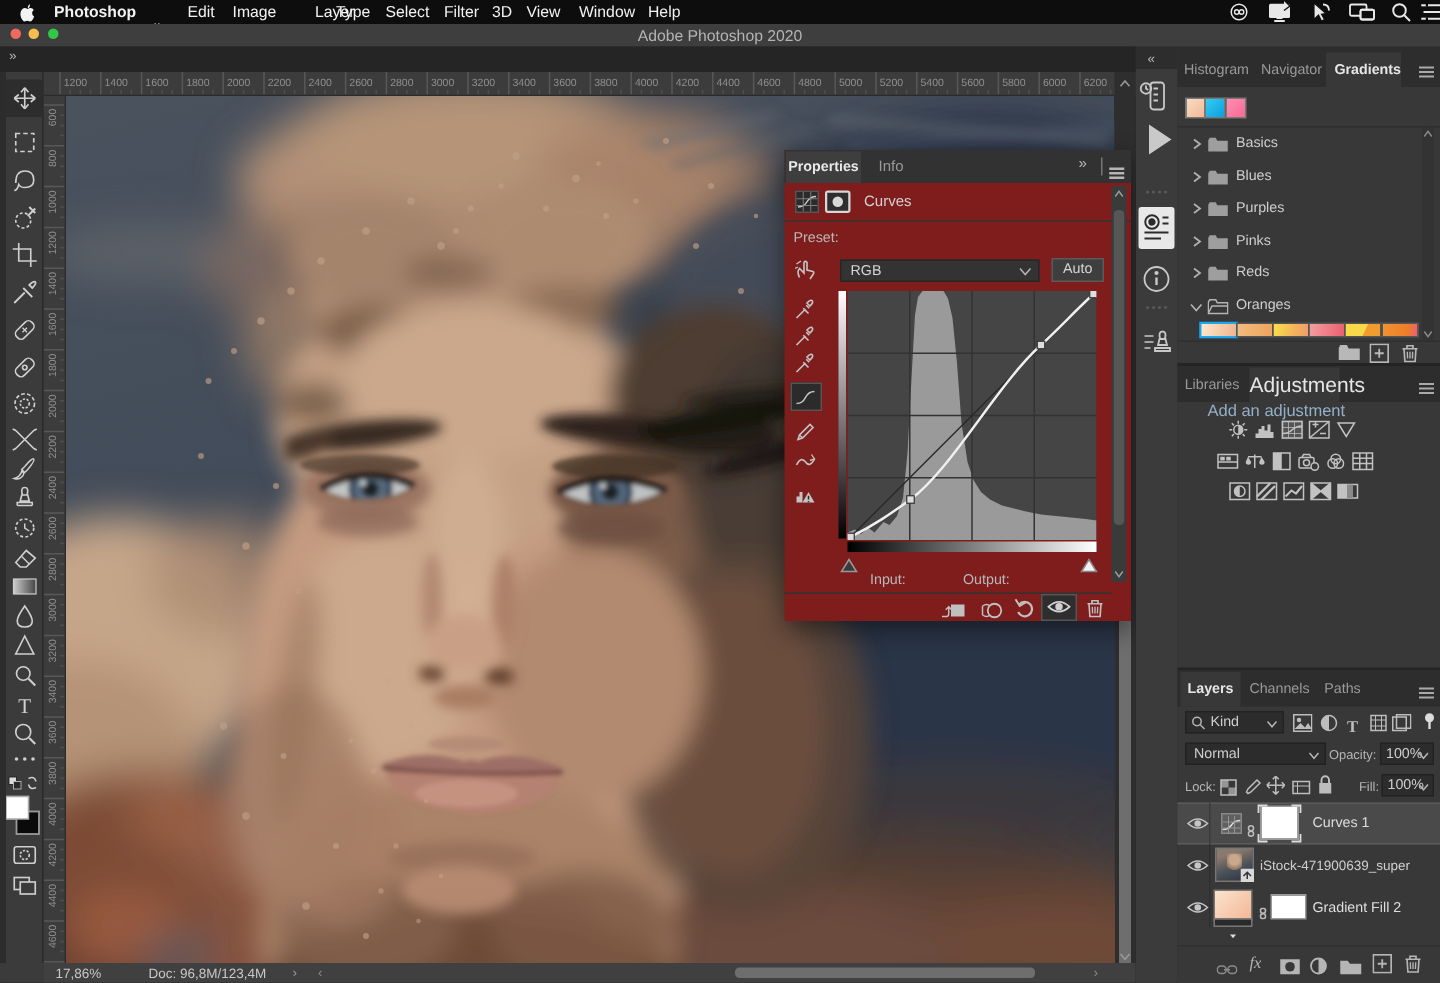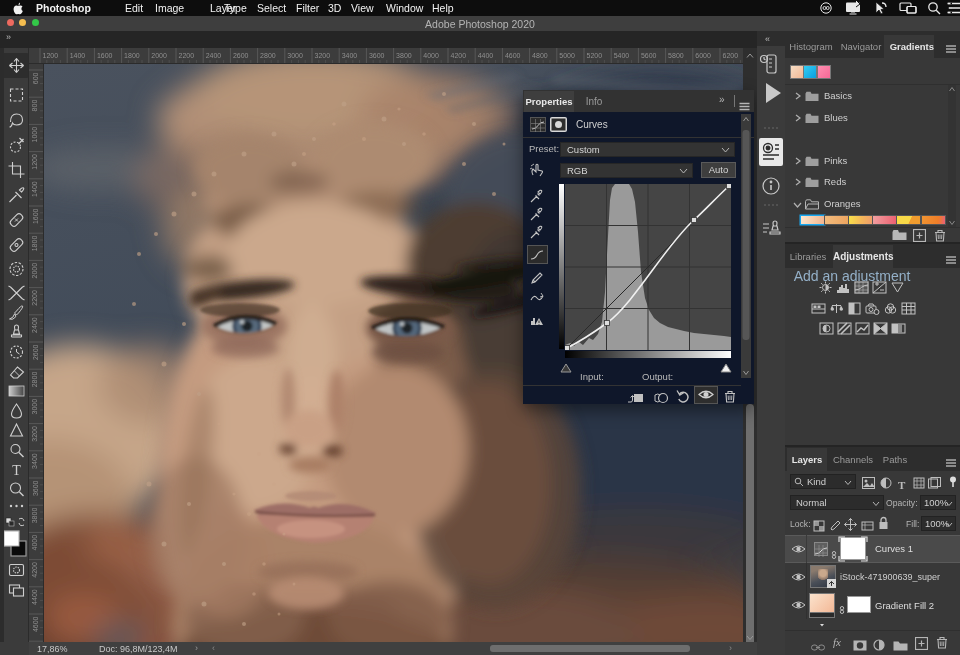--- a/index.html
+++ b/index.html
@@ -652,46 +652,40 @@
 
 <div class="abs" id="statuscorner"></div>
 <div class="abs" id="statusbar">
   <span style="position:absolute;left:8px;top:2px;">17,86%</span>
   <span style="position:absolute;left:70px;top:2px;">Doc: 96,8M/123,4M</span>
   <span style="position:absolute;left:166px;top:1px;color:#9a9a9a;">›</span>
   <span style="position:absolute;left:183px;top:1px;color:#8a8a8a;">‹</span>
   <div style="position:absolute;left:461px;top:3px;width:200px;height:7px;background:#6e6e6e;border-radius:3px;"></div>
   <span style="position:absolute;left:700px;top:1px;color:#8a8a8a;">›</span>
 </div>
-<div class="abs" id="propspanel" style="left:523px;top:90px;width:231px;height:314px;background:#0f172a;box-shadow:0 6px 16px rgba(0,0,0,0.45);">
+<div class="abs" id="propspanel" style="left:523px;top:100px;width:231px;height:314px;background:#7f1d1d;box-shadow:0 6px 16px rgba(0,0,0,0.45);">
     <div style="position:absolute;left:0;top:0;width:231px;height:22px;background:#323232;"></div>
     <div style="position:absolute;left:1px;top:1px;width:50px;height:21px;background:#3e3e3e;color:#e8e8e8;font-size:9.5px;font-weight:bold;line-height:21px;text-align:center;">Properties</div>
     <div style="position:absolute;left:56px;top:1px;width:30px;height:21px;color:#9a9a9a;font-size:10px;line-height:21px;text-align:center;">Info</div>
     <div style="position:absolute;left:196px;top:4px;width:16px;height:14px;color:#b5b5b5;font-size:10px;">»</div>
     <div style="position:absolute;left:211px;top:5px;width:1px;height:12px;background:#777;"></div>
     <div style="position:absolute;left:216px;top:7px;width:11px;height:9px;"><svg width="11" height="9">
         <path d="M0.5 1.5h10M0.5 4.5h10M0.5 7.5h10" stroke="#b5b5b5" stroke-width="1.6"></path>
       </svg></div>
     <div style="position:absolute;left:7px;top:27px;width:16px;height:15px;background:#2b2b2b;border:1px solid #555;box-sizing:border-box;"><svg width="14" height="13">
         <path d="M1 10 Q5 10 7 6.5 Q9 3 13 3" stroke="#ccc" fill="none"></path>
         <path d="M4.5 0v13M9.5 0v13M0 4.5h14M0 9h14" stroke="#888" stroke-width="0.6"></path>
       </svg></div>
     <div style="position:absolute;left:27px;top:27px;width:17px;height:15px;background:#d8d8d8;border-radius:2px;"><svg width="17" height="15">
         <rect x="1.5" y="1.5" width="14" height="12" fill="#2e2e2e"></rect>
         <circle cx="8.5" cy="7.5" r="3.5" fill="#d8d8d8"></circle>
       </svg></div>
     <div style="position:absolute;left:53px;top:29px;width:60px;height:12px;color:#d0d0d0;font-size:10px;">Curves</div>
     <div style="position:absolute;left:0;top:47px;width:231px;height:1px;background:#333;"></div>
     <div style="position:absolute;left:6px;top:53px;width:40px;height:12px;color:#b8b8b8;font-size:9.5px;">Preset:</div>
-    <div style="position:absolute;left:37px;top:51.5px;width:175px;height:15px;background:#333;border:1px solid #262626;box-sizing:border-box;">
-      <span style="position:absolute;left:6px;top:1px;color:#d5d5d5;font-size:9.5px;">Custom</span>
-      <svg width="9" height="7" style="position:absolute;right:4px;top:4px">
-        <path d="M1 1 L4.5 5 L8 1" stroke="#b5b5b5" fill="none"></path>
-      </svg>
-    </div>
     <svg width="14" height="14" style="position:absolute;left:7px;top:73px" fill="none" stroke="#c3c3c3" stroke-width="1.1">
       <path d="M3 12 Q1 8 3 6 L6 9 L6 2 Q7 0.5 8 2 L8 7 L12 8 Q13 8.5 12 10 L10 13"></path>
       <path d="M1 3 L4 1 M0 6 L2 5" stroke-width="0.9"></path>
     </svg>
     <svg width="14" height="14" style="position:absolute;left:7px;top:99px" fill="none" stroke="#c3c3c3" stroke-width="1.1">
       <path d="M2 12 L7 7 M2 12 L1 13 M7.5 4.5 L9.5 6.5 M5.5 6.5 L9 10 M8 3 Q10.5 0.5 11.5 1.5 Q12.5 2.5 10 5 Z"></path>
     </svg>
     <svg width="14" height="14" style="position:absolute;left:7px;top:117px" fill="none" stroke="#c3c3c3" stroke-width="1.1">
       <path d="M2 12 L7 7 M2 12 L1 13 M7.5 4.5 L9.5 6.5 M5.5 6.5 L9 10 M8 3 Q10.5 0.5 11.5 1.5 Q12.5 2.5 10 5 Z"></path>
     </svg>
@@ -843,20 +837,29 @@
     </div>
     <div style="position:absolute;left:0;top:75.5px;width:175px;height:21.5px;">
       <svg width="8" height="8" style="position:absolute;left:9px;top:7px">
         <path d="M2 1 L6 4 L2 7" stroke="#b0b0b0" fill="none" stroke-width="1.2"></path>
       </svg>
       <svg width="14" height="11" style="position:absolute;left:20px;top:6px">
         <path d="M0.5 2.5 L0.5 10 L13.5 10 L13.5 2.8 L6.5 2.8 L5.5 0.8 L1.5 0.8 Z" fill="#9e9e9e"></path>
       </svg>
       <span style="position:absolute;left:39px;top:5px;color:#cfcfcf;font-size:9.5px;">Blues</span>
     </div>
+    <div style="position:absolute;left:0;top:97.0px;width:175px;height:21.5px;">
+      <svg width="8" height="8" style="position:absolute;left:9px;top:7px">
+        <path d="M2 1 L6 4 L2 7" stroke="#b0b0b0" fill="none" stroke-width="1.2"></path>
+      </svg>
+      <svg width="14" height="11" style="position:absolute;left:20px;top:6px">
+        <path d="M0.5 2.5 L0.5 10 L13.5 10 L13.5 2.8 L6.5 2.8 L5.5 0.8 L1.5 0.8 Z" fill="#9e9e9e"></path>
+      </svg>
+      <span style="position:absolute;left:39px;top:5px;color:#cfcfcf;font-size:9.5px;">Purples</span>
+    </div>
     <div style="position:absolute;left:0;top:118.5px;width:175px;height:21.5px;">
       <svg width="8" height="8" style="position:absolute;left:9px;top:7px">
         <path d="M2 1 L6 4 L2 7" stroke="#b0b0b0" fill="none" stroke-width="1.2"></path>
       </svg>
       <svg width="14" height="11" style="position:absolute;left:20px;top:6px">
         <path d="M0.5 2.5 L0.5 10 L13.5 10 L13.5 2.8 L6.5 2.8 L5.5 0.8 L1.5 0.8 Z" fill="#9e9e9e"></path>
       </svg>
       <span style="position:absolute;left:39px;top:5px;color:#cfcfcf;font-size:9.5px;text-align:right;">Pinks</span>
     </div>
     <div style="position:absolute;left:0;top:140.0px;width:175px;height:21.5px;">
@@ -897,25 +900,25 @@
       <path d="M2 3.5 L2.6 12 L9.4 12 L10 3.5" fill="none" stroke="#b8b8b8" stroke-width="1.1"></path>
       <path d="M4.2 5.5 L4.4 10 M6 5.5 L6 10 M7.8 5.5 L7.6 10" stroke="#b8b8b8" stroke-width="0.9"></path>
     </svg>
     <div style="position:absolute;left:163px;top:54px;width:8px;height:142px;background:#333;"><svg width="8" height="142">
         <path d="M1.5 6 L4 2.5 L6.5 6" stroke="#888" fill="none"></path>
         <path d="M1.5 136 L4 139.5 L6.5 136" stroke="#888" fill="none"></path>
       </svg></div>
     <div style="position:absolute;left:0;top:211px;width:175px;height:2px;background:#242424;"></div>
     <div style="position:absolute;left:0;top:213px;width:175px;height:24px;background:#2d2d2d;"></div>
     <div style="position:absolute;left:0;top:215px;width:46px;height:22px;color:#9a9a9a;font-size:9.5px;line-height:22px;text-align:center;">Libraries</div>
-    <div style="position:absolute;left:48px;top:214px;width:60px;height:23px;background:#383838;color:#e6e6e6;font-size:10px;font-weight:bold;line-height:23px;text-align:center;">Adjustments</div>
+    <div style="position:absolute;left:48px;top:214px;width:60px;height:23px;background:#383838;color:#e6e6e6;font-size:14px;font-weight:normal;line-height:23px;text-align:center;">Adjustments</div>
     <div style="position:absolute;left:160px;top:220px;width:12px;height:10px;"><svg width="12" height="10">
         <path d="M1 2h10M1 5h10M1 8h10" stroke="#aaa" stroke-width="1.4"></path>
       </svg></div>
-    <div style="position:absolute;left:7px;top:237px;width:120px;height:12px;color:#94b0c8;font-size:14px;text-align:center;">Add an adjustment</div>
+    <div style="position:absolute;left:20px;top:237px;width:120px;height:12px;color:#94b0c8;font-size:11px;">Add an adjustment</div>
     <div style="position:absolute;left:33px;top:249px;width:15px;height:13px;"><svg width="15" height="13">
         <rect x="0" y="0" width="15" height="13" fill="none"></rect>
         <circle cx="7.5" cy="6.5" r="3" fill="none" stroke="#c2c2c2"></circle>
         <path d="M7.5 0.5v2M7.5 10.5v2M1.5 6.5h2M11.5 6.5h2M3.2 2.2l1.4 1.4M10.4 9.4l1.4 1.4M11.8 2.2l-1.4 1.4M4.6 9.4l-1.4 1.4" stroke="#c2c2c2"></path>
         <path d="M7.5 3.5 a3 3 0 0 1 0 6 Z" fill="#c2c2c2"></path>
       </svg></div>
     <div style="position:absolute;left:51px;top:249px;width:15px;height:13px;"><svg width="15" height="13">
         <rect x="0" y="0" width="15" height="13" fill="none"></rect>
         <path d="M1 12 L1 9 L3 9 L3 6 L5 6 L5 4 L7 4 L7 7 L9 7 L9 3 L11 3 L11 8 L13 8 L13 12 Z" fill="#c2c2c2"></path>
       </svg></div>

